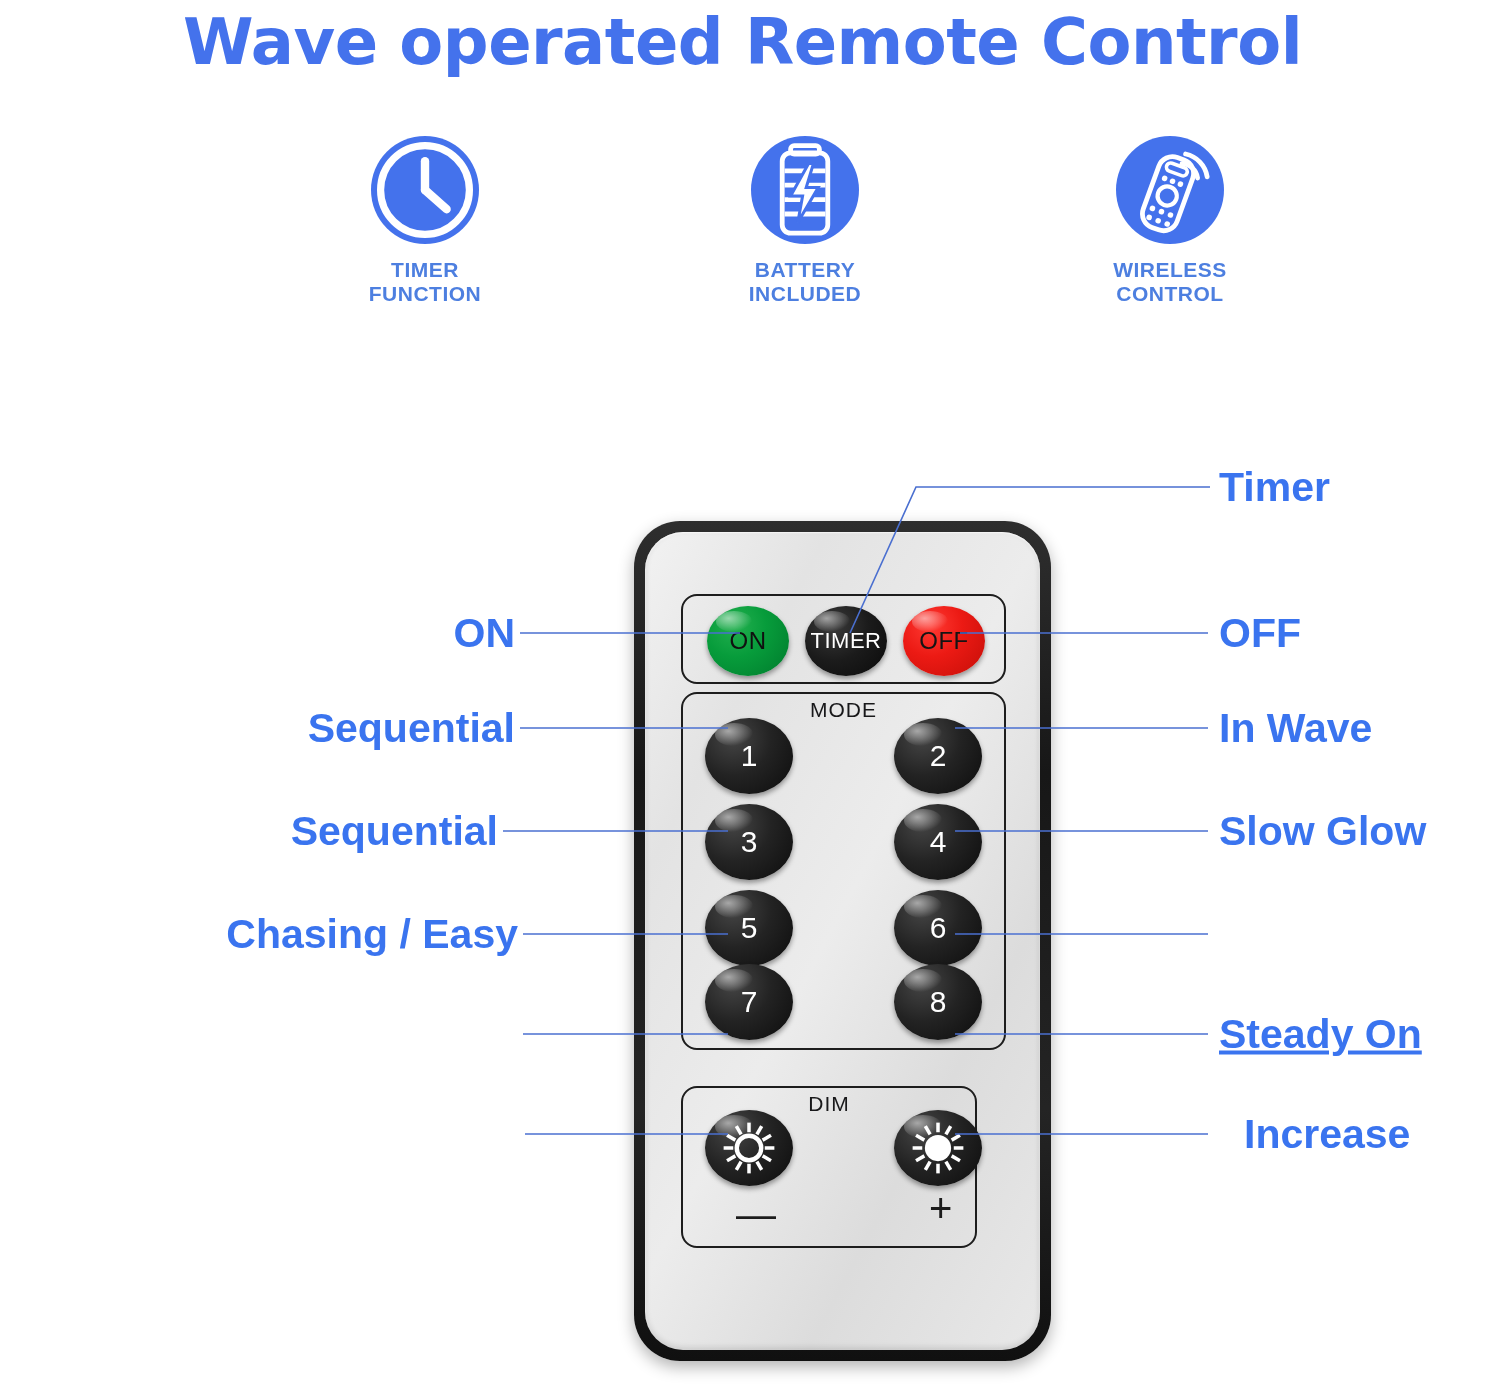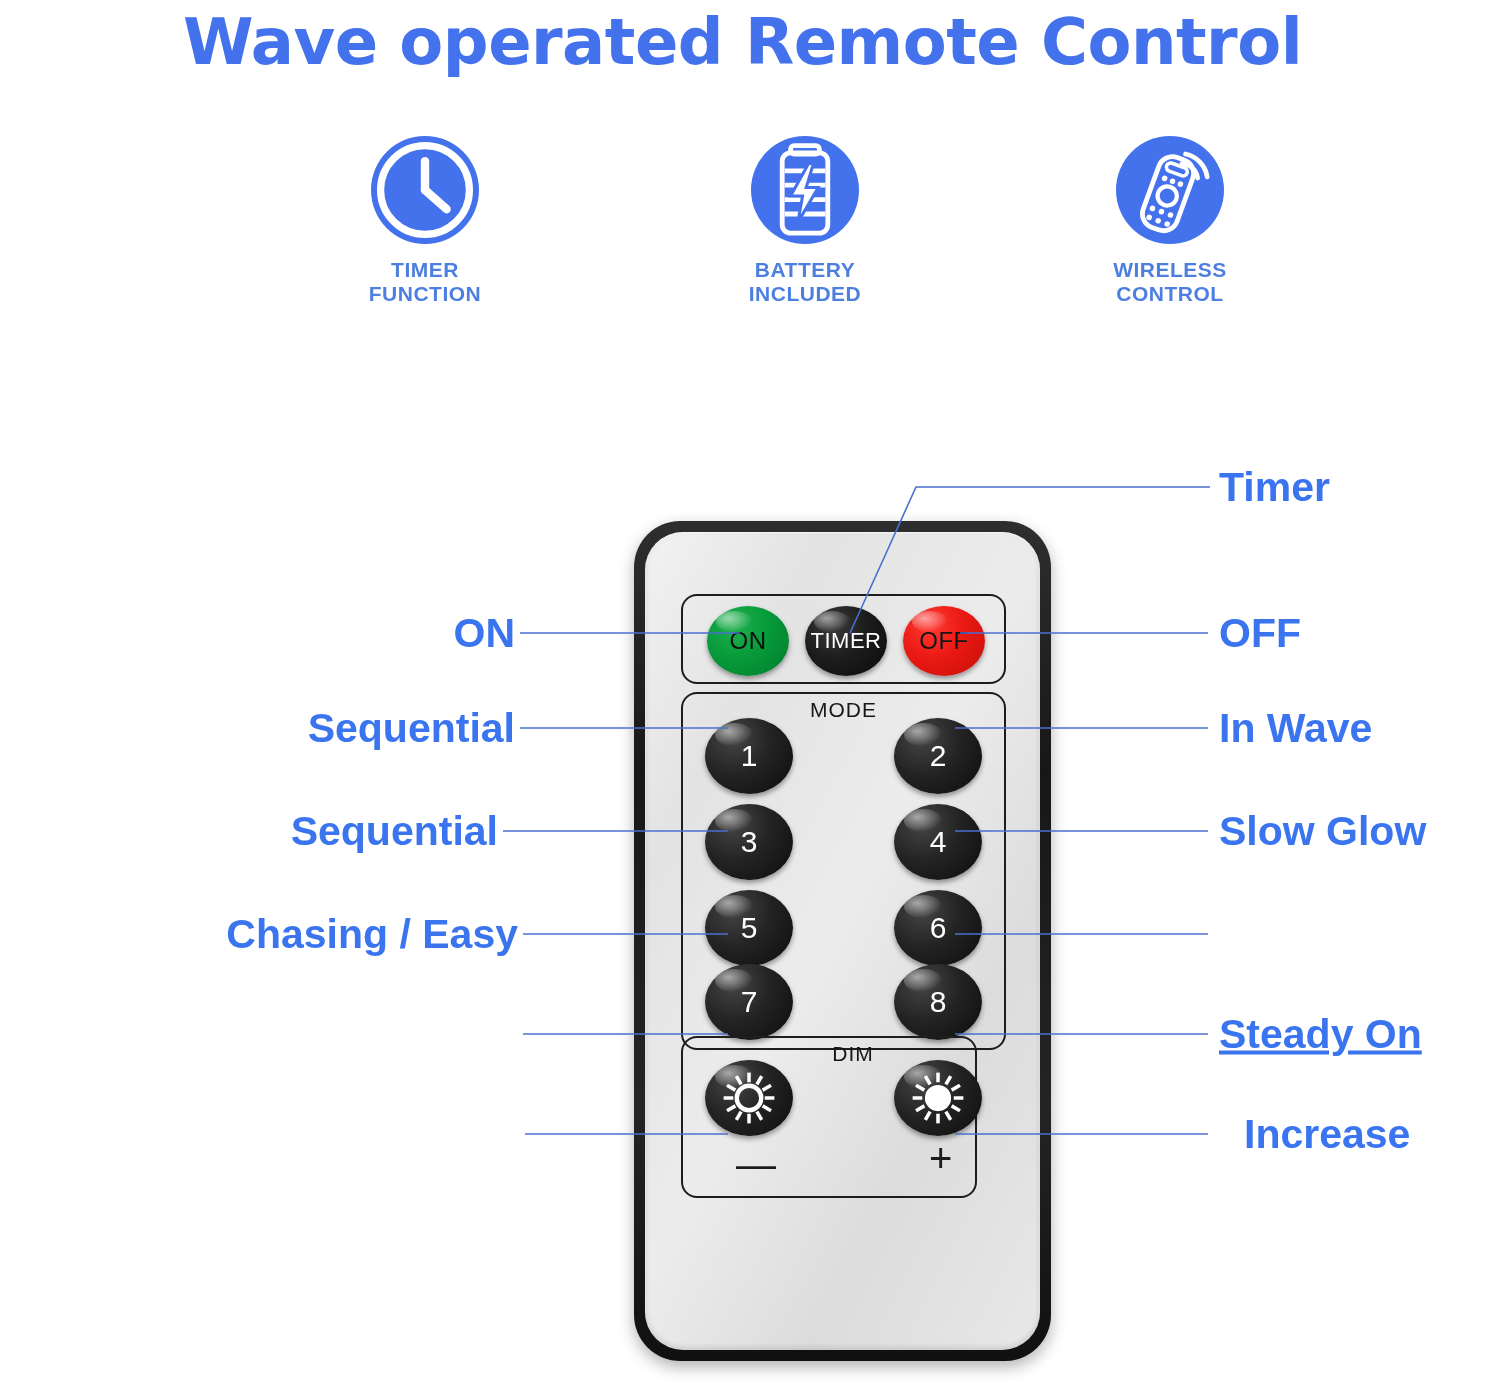--- a/index.html
+++ b/index.html
@@ -83,21 +83,21 @@
   }
 
   .panel {
     position: absolute;
     border: 2px solid #1d1d1d;
     border-radius: 16px;
     box-sizing: border-box;
   }
   #panel-power { left: 36px; top: 62px;  width: 325px; height: 90px; }
   #panel-mode  { left: 36px; top: 160px; width: 325px; height: 358px; }
-  #panel-dim   { left: 36px; top: 504px; width: 296px; height: 162px; padding-left: 24px; }
+  #panel-dim   { left: 36px; top: 554px; width: 296px; height: 162px; }
 
   .panel-title {
     position: absolute;
     width: 100%;
     text-align: center;
     font-family: "Liberation Sans", sans-serif;
     font-size: 21px;
     letter-spacing: 1px;
     color: #18181a;
   }

